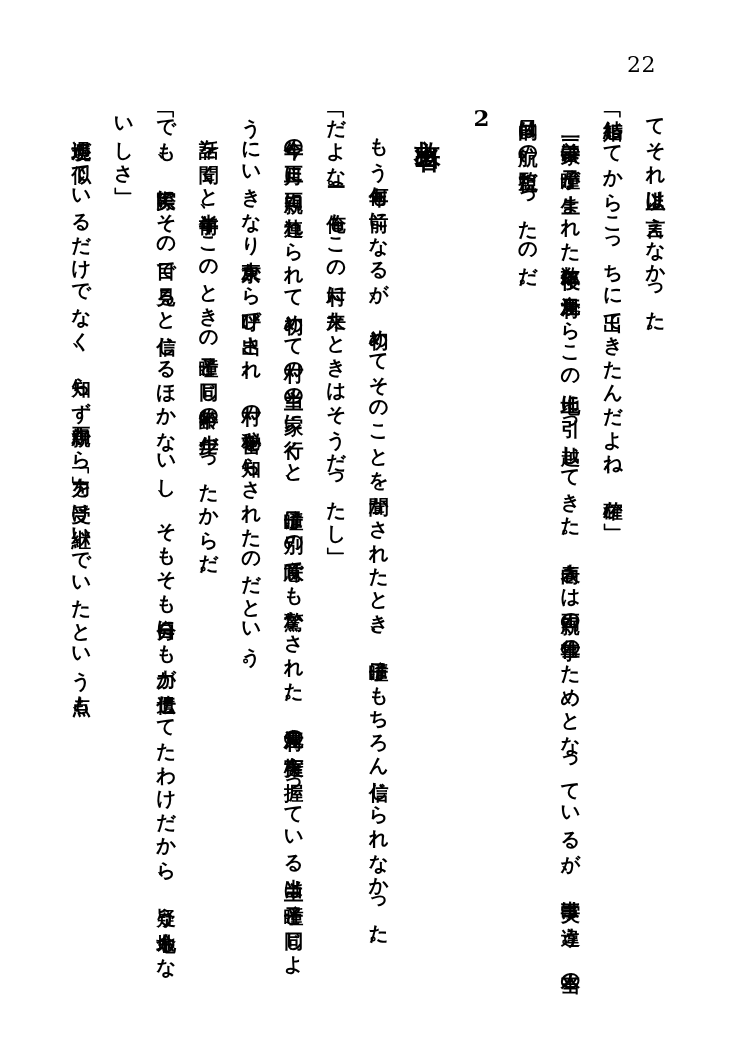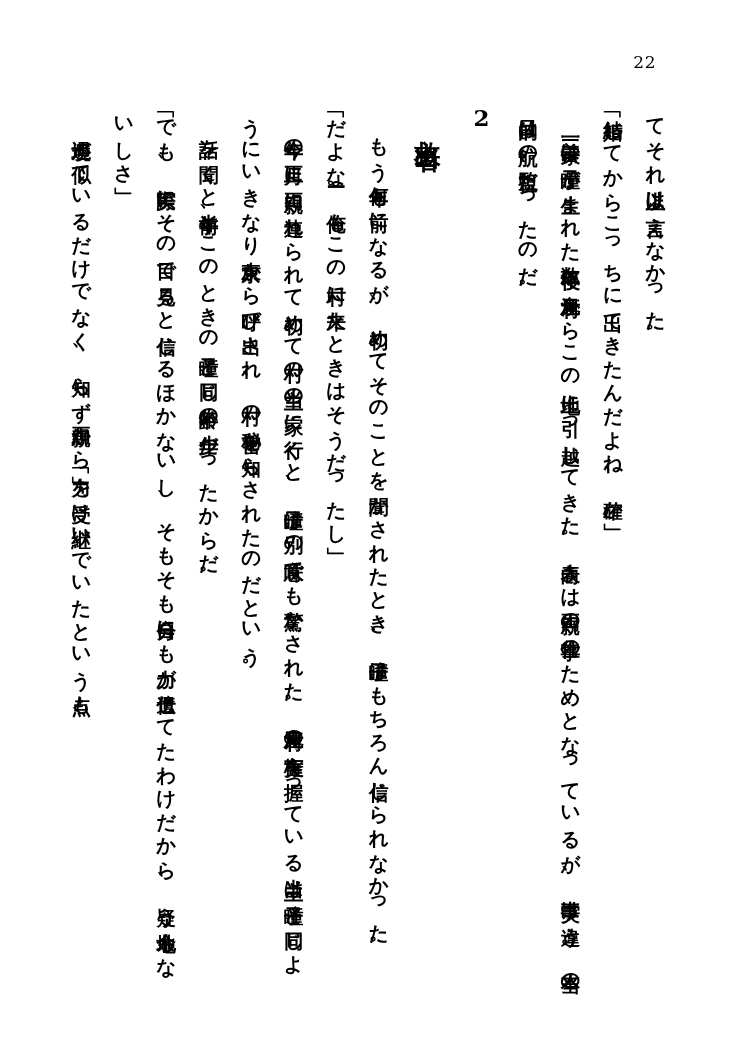--- a/index.html
+++ b/index.html
@@ -20,21 +20,21 @@
     position: relative;
     width: 736px;
     height: 1038px;
     box-sizing: border-box;
   }
 
   .page-number {
     position: absolute;
     top: 52px;
     right: 80px;
-    font-size: 17px;
+    font-size: 22px;
     font-family: "DejaVu Serif", "Liberation Serif", serif;
     letter-spacing: 0.5px;
   }
 
   
   .text-body {
     position: absolute;
     top: 104px;
     right: 60px;
     left: 60px;

